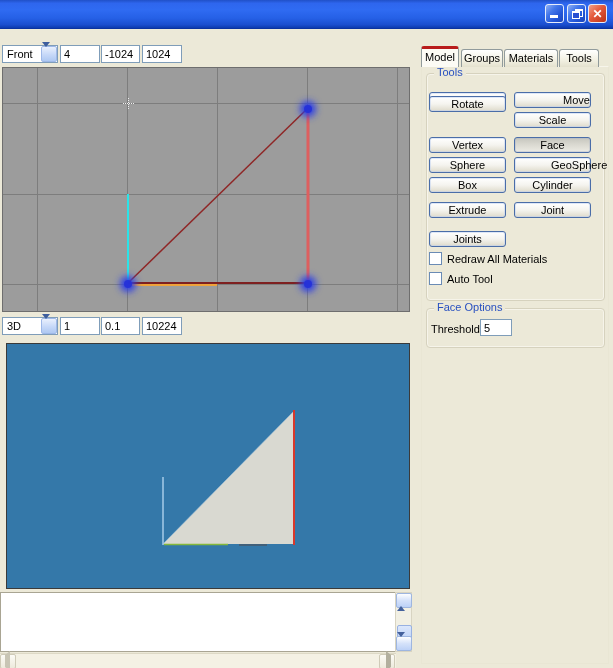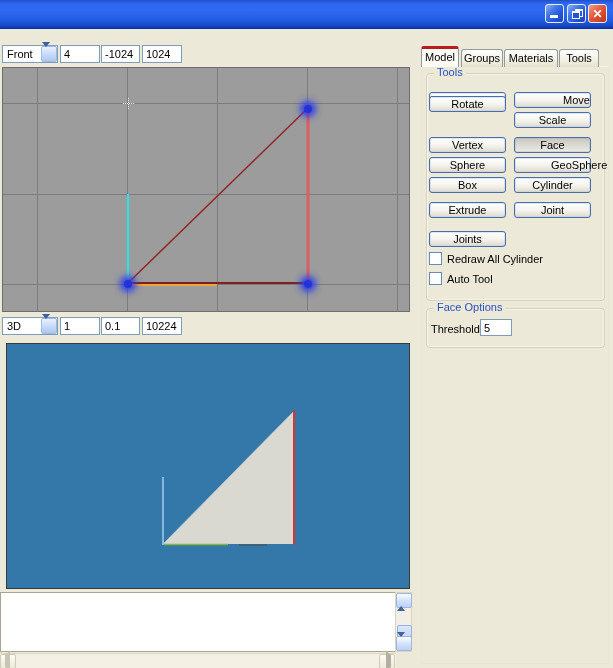--- a/index.html
+++ b/index.html
@@ -209,21 +209,21 @@
   <div class="xpbtn pressed" style="left:514px;top:137px;">Face</div>
   <div class="xpbtn" style="left:429px;top:157px;">Sphere</div>
   <div class="xpbtn" style="left:514px;top:157px;padding-left:36px;">GeoSphere</div>
   <div class="xpbtn" style="left:429px;top:177px;">Box</div>
   <div class="xpbtn" style="left:514px;top:177px;">Cylinder</div>
   <div class="xpbtn" style="left:429px;top:202px;">Extrude</div>
   <div class="xpbtn" style="left:514px;top:202px;">Joint</div>
   <div class="xpbtn" style="left:429px;top:231px;">Joints</div>
 
   <span class="cb" style="left:429px;top:252px;"></span>
-  <span class="cb-label" style="left:447px;top:253px;">Redraw All Cylinder</span>
+  <span class="cb-label" style="left:447px;top:253px;">Redraw All Materials</span>
   <span class="cb" style="left:429px;top:272px;"></span>
   <span class="cb-label" style="left:447px;top:273px;">Auto Tool</span>
 
   <div class="gb" style="left:426px;top:308px;width:177px;height:38px;">
     <span class="gb-label">Face Options</span>
   </div>
   <span class="static" style="left:431px;top:323px;">Threshold</span>
   <input class="fld" style="left: 480px; top: 319px; width: 32px; height: 17px;" value="5">
 
 </div>

